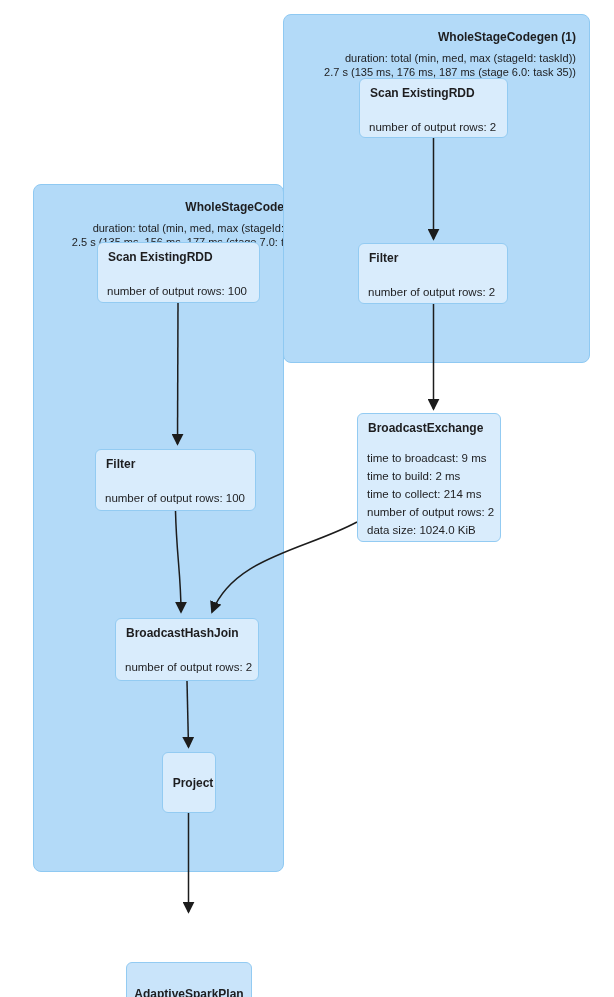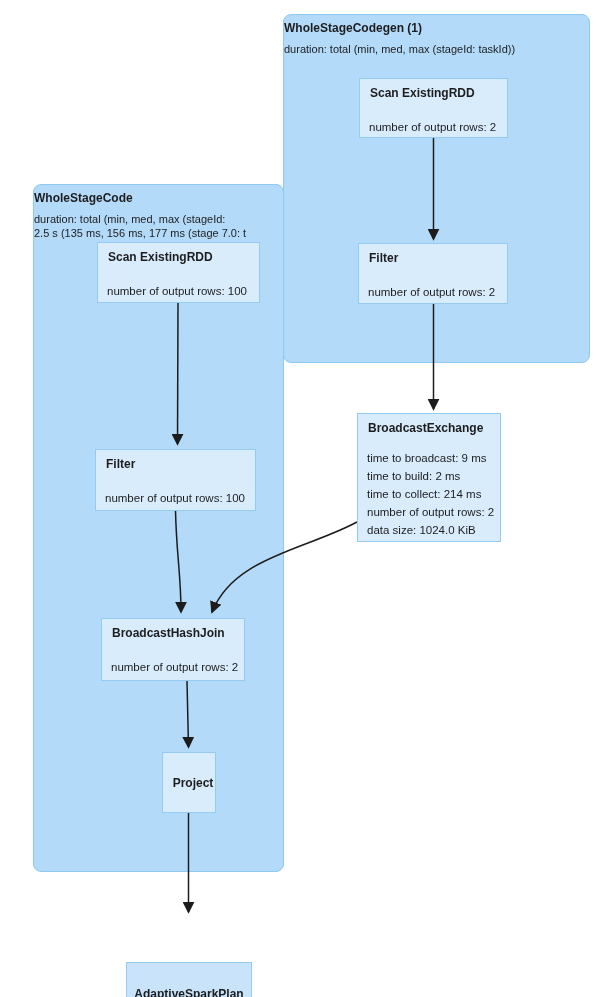--- a/index.html
+++ b/index.html
@@ -8,43 +8,43 @@
     --text:#1d1d1f; --edge:#1c1c1c;
   }
   *{box-sizing:border-box;margin:0;padding:0;}
   body{background:#fff;font-family:"Liberation Sans","DejaVu Sans",sans-serif;color:var(--text);}
   .canvas{position:relative;width:614px;height:997px;background:var(--canvas-bg);overflow:hidden;}
 
   .cluster{position:absolute;background:var(--cluster-fill);border:1px solid var(--cluster-border);border-radius:8px;}
   .cluster-left{left:33px;top:184px;width:251px;height:688px;z-index:1;}
   .cluster-right{left:283px;top:14px;width:307px;height:349px;z-index:2;}
 
-  .cluster-head{position:absolute;top:0;right:0;}
+  .cluster-head{position:absolute;top:9px;right:0;text-align:right;}
   .cluster-left .cluster-head{left:0;width:250px;}   
   .cluster-right .cluster-head{left:0;padding-right:13px;}
   .cluster-title{padding-top:6px;font-size:12px;font-weight:bold;line-height:14px;white-space:nowrap;}
   .cluster-duration{margin-top:8px;font-size:11px;line-height:13.5px;white-space:nowrap;}
 
   .edges{position:absolute;left:0;top:0;z-index:3;pointer-events:none;}
   .edges path.edge{stroke:var(--edge);stroke-width:1.5;fill:none;}
   .edges marker path{fill:var(--edge);}
 
-  .node{position:absolute;background:var(--node-fill);border:1px solid var(--node-border);border-radius:0;z-index:4;}
+  .node{position:absolute;background:var(--node-fill);border:1px solid var(--node-border);border-radius:6px;z-index:4;}
   .node .ntitle{padding:7px 10px 0 10px;font-size:12px;font-weight:bold;line-height:14px;white-space:nowrap;}
   .node .metrics{margin-top:19px;padding:0 26px 0 9px;font-size:11.5px;line-height:17px;white-space:nowrap;}
   .node .metrics.multi{margin-top:14px;line-height:18px;}
   .node.leaf{display:flex;align-items:center;justify-content:center;font-size:12px;font-weight:bold;white-space:nowrap;}
   .node.root{background:var(--root-node-fill);}
 
   .n-scan1{left:359px;top:78px;width:149px;height:60px;}
   .n-filter1{left:358px;top:243px;width:150px;height:61px;}
   .n-be{left:357px;top:413px;width:144px;height:129px;}
   .n-scan2{left:97px;top:242px;width:163px;height:61px;}
   .n-filter2{left:95px;top:449px;width:161px;height:62px;}
-  .n-bhj{left:101px;top:618px;width:144px;height:63px;}
+  .n-bhj{left:115px;top:618px;width:144px;height:63px;}
   .n-project{left:162px;top:752px;width:54px;height:61px;padding-left:8px;}
   .n-asp{left:126px;top:962px;width:126px;height:64px;}
 </style>
 </head>
 <body>
 
 <div class="canvas">
 
   <section class="cluster cluster-left">
     <div class="cluster-head">
@@ -54,20 +54,21 @@
         <div>2.5 s (135 ms, 156 ms, 177 ms (stage 7.0: t</div>
       </div>
     </div>
   </section>
 
   <section class="cluster cluster-right">
     <div class="cluster-head">
       <div class="cluster-title">WholeStageCodegen (1)</div>
       <div class="cluster-duration">
         <div>duration: total (min, med, max (stageId: taskId))</div>
+        <div>2.7 s (135 ms, 176 ms, 187 ms (stage 6.0: task 35))</div>
       </div>
     </div>
   </section>
 
   <svg class="edges" width="614" height="997">
     <defs>
       <marker id="arrow" viewBox="0 0 10 10" refX="8.5" refY="5" markerWidth="8" markerHeight="8" orient="auto-start-reverse">
         <path d="M0,0 L10,5 L0,10 z"></path>
       </marker>
     </defs>

